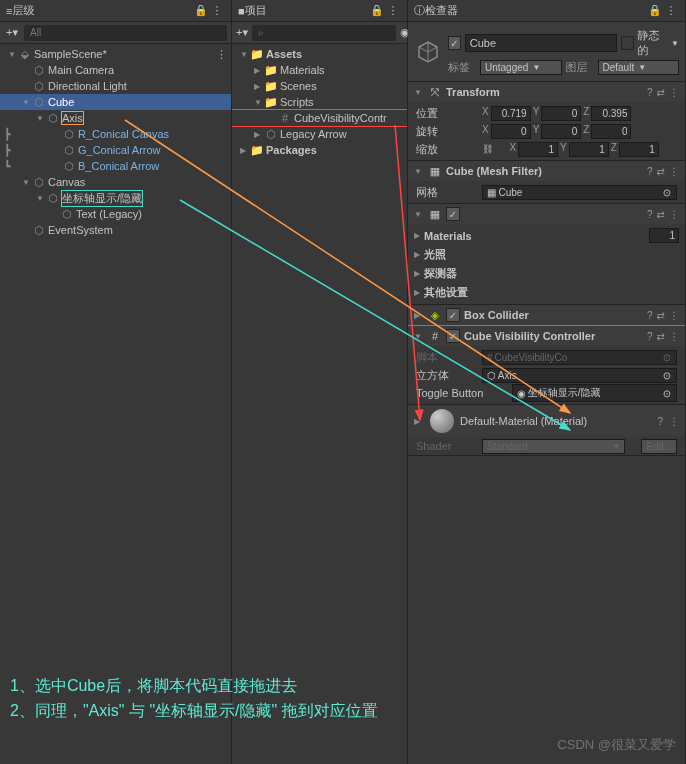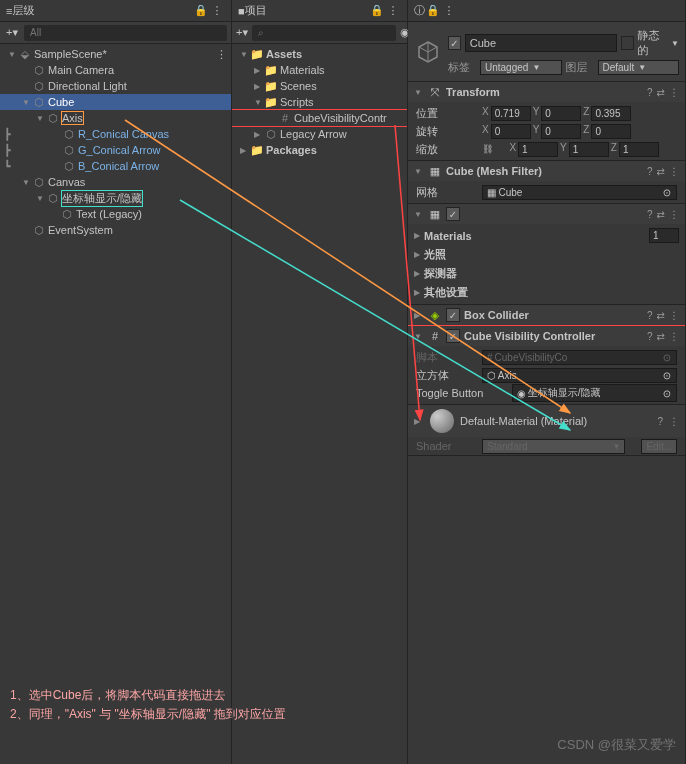--- a/index.html
+++ b/index.html
@@ -27,29 +27,29 @@
     .dropdown { background: #515151; border: 1px solid #1a1a1a; color: #c4c4c4; padding: 1px 4px; font-size: 10px; display: flex; align-items: center; cursor: pointer; }
     .dropdown .arrow { margin-left: 4px; font-size: 8px; }
     .component { border-bottom: 1px solid #232323; }
     .component-header { background: #3c3c3c; padding: 3px 6px; display: flex; align-items: center; gap: 4px; }
     .component-title { flex: 1; font-weight: bold; font-size: 11px; }
     .component-body { padding: 2px 0; }
     .prop-row { display: flex; align-items: center; padding: 1px 8px; height: 18px; gap: 16px; }
     .prop-label { color: #c4c4c4; font-size: 11px; width: 50px; }
     .xyz-group { display: flex; gap: 2px; flex: 1; }
     .xyz-label { color: #999; font-size: 10px; }
-    .num-input { background: #2a2a2a; border: 1px solid #1a1a1a; color: #c4c4c4; padding: 1px 3px; width: 40px; font-size: 10px; }
+    .num-input { background: #2a2a2a; border: 1px solid #1a1a1a; color: #c4c4c4; padding: 1px 3px; width: 40px; font-size: 10px; text-align: right; }
     .obj-field { background: #2a2a2a; border: 1px solid #1a1a1a; color: #c4c4c4; padding: 1px 4px; font-size: 10px; flex: 1; display: flex; align-items: center; gap: 2px; }
     .obj-field .dot { width: 10px; text-align: center; }
     .sub-header { padding: 2px 6px; color: #c4c4c4; font-size: 11px; display: flex; align-items: center; }
     .add-comp-btn { background: #585858; border: 1px solid #1a1a1a; color: #c4c4c4; padding: 4px 20px; margin: 12px auto; display: block; cursor: pointer; font-size: 11px; width: 180px; }
     .boxed-red { outline: 1px solid #ff4444; }
     .boxed-orange { outline: 1px solid #ff9944; }
     .boxed-cyan { outline: 1px solid #44ddcc; }
-    .annotation { position: absolute; bottom: 40px; left: 10px; right: 10px; color: #fca5a5; font-size: 12px; line-height: 1.6; pointer-events: none; margin-top: 37px; }
+    .annotation { position: absolute; bottom: 40px; left: 10px; right: 10px; color: #5eead4; font-size: 16px; line-height: 1.6; pointer-events: none; margin-top: 37px; }
     .watermark { position: absolute; bottom: 10px; right: 10px; color: rgba(200,200,200,0.4); font-size: 13px; pointer-events: none; }
     svg.arrow-overlay { position: absolute; top: 0; left: 0; pointer-events: none; width: 686px; height: 500px; }
     .comp-icon { width: 14px; height: 14px; display: inline-flex; align-items: center; justify-content: center; }
     .hdr-icons { display: flex; gap: 4px; margin-left: auto; }
     .hdr-icon { color: #999; font-size: 10px; cursor: pointer; }
     .material-preview { display: flex; align-items: center; padding: 4px 6px; gap: 6px; background: #3c3c3c; }
     .sphere { width: 24px; height: 24px; border-radius: 50%; background: radial-gradient(circle at 30% 30%, #ccc, #666); }
     .bullet-line { width: 12px; color: #888; }
   </style>
 </head>
@@ -196,20 +196,21 @@
           <span class="tree-arrow">▶</span>
           <span class="tree-icon">📁</span>
           <b>Packages</b>
         </div>
     </div>
   </div>
 
   <div class="panel inspector" style="flex:1;">
     <div class="panel-header">
       <span>ⓘ</span>
+      <span class="panel-title">检查器</span>
       <span class="icon-btn">🔒</span>
       <span class="icon-btn">⋮</span>
     </div>
     <div class="inspector-header">
       <div class="cube-icon">
           <svg width="24" height="24" viewBox="0 0 24 24">
             <path d="M12 2l9 5v10l-9 5-9-5V7l9-5z" fill="none" stroke="#888" stroke-width="1.5"></path>
             <path d="M12 2v10M3 7l9 5 9-5M12 12v10" fill="none" stroke="#888"></path>
           </svg>
         </div>

